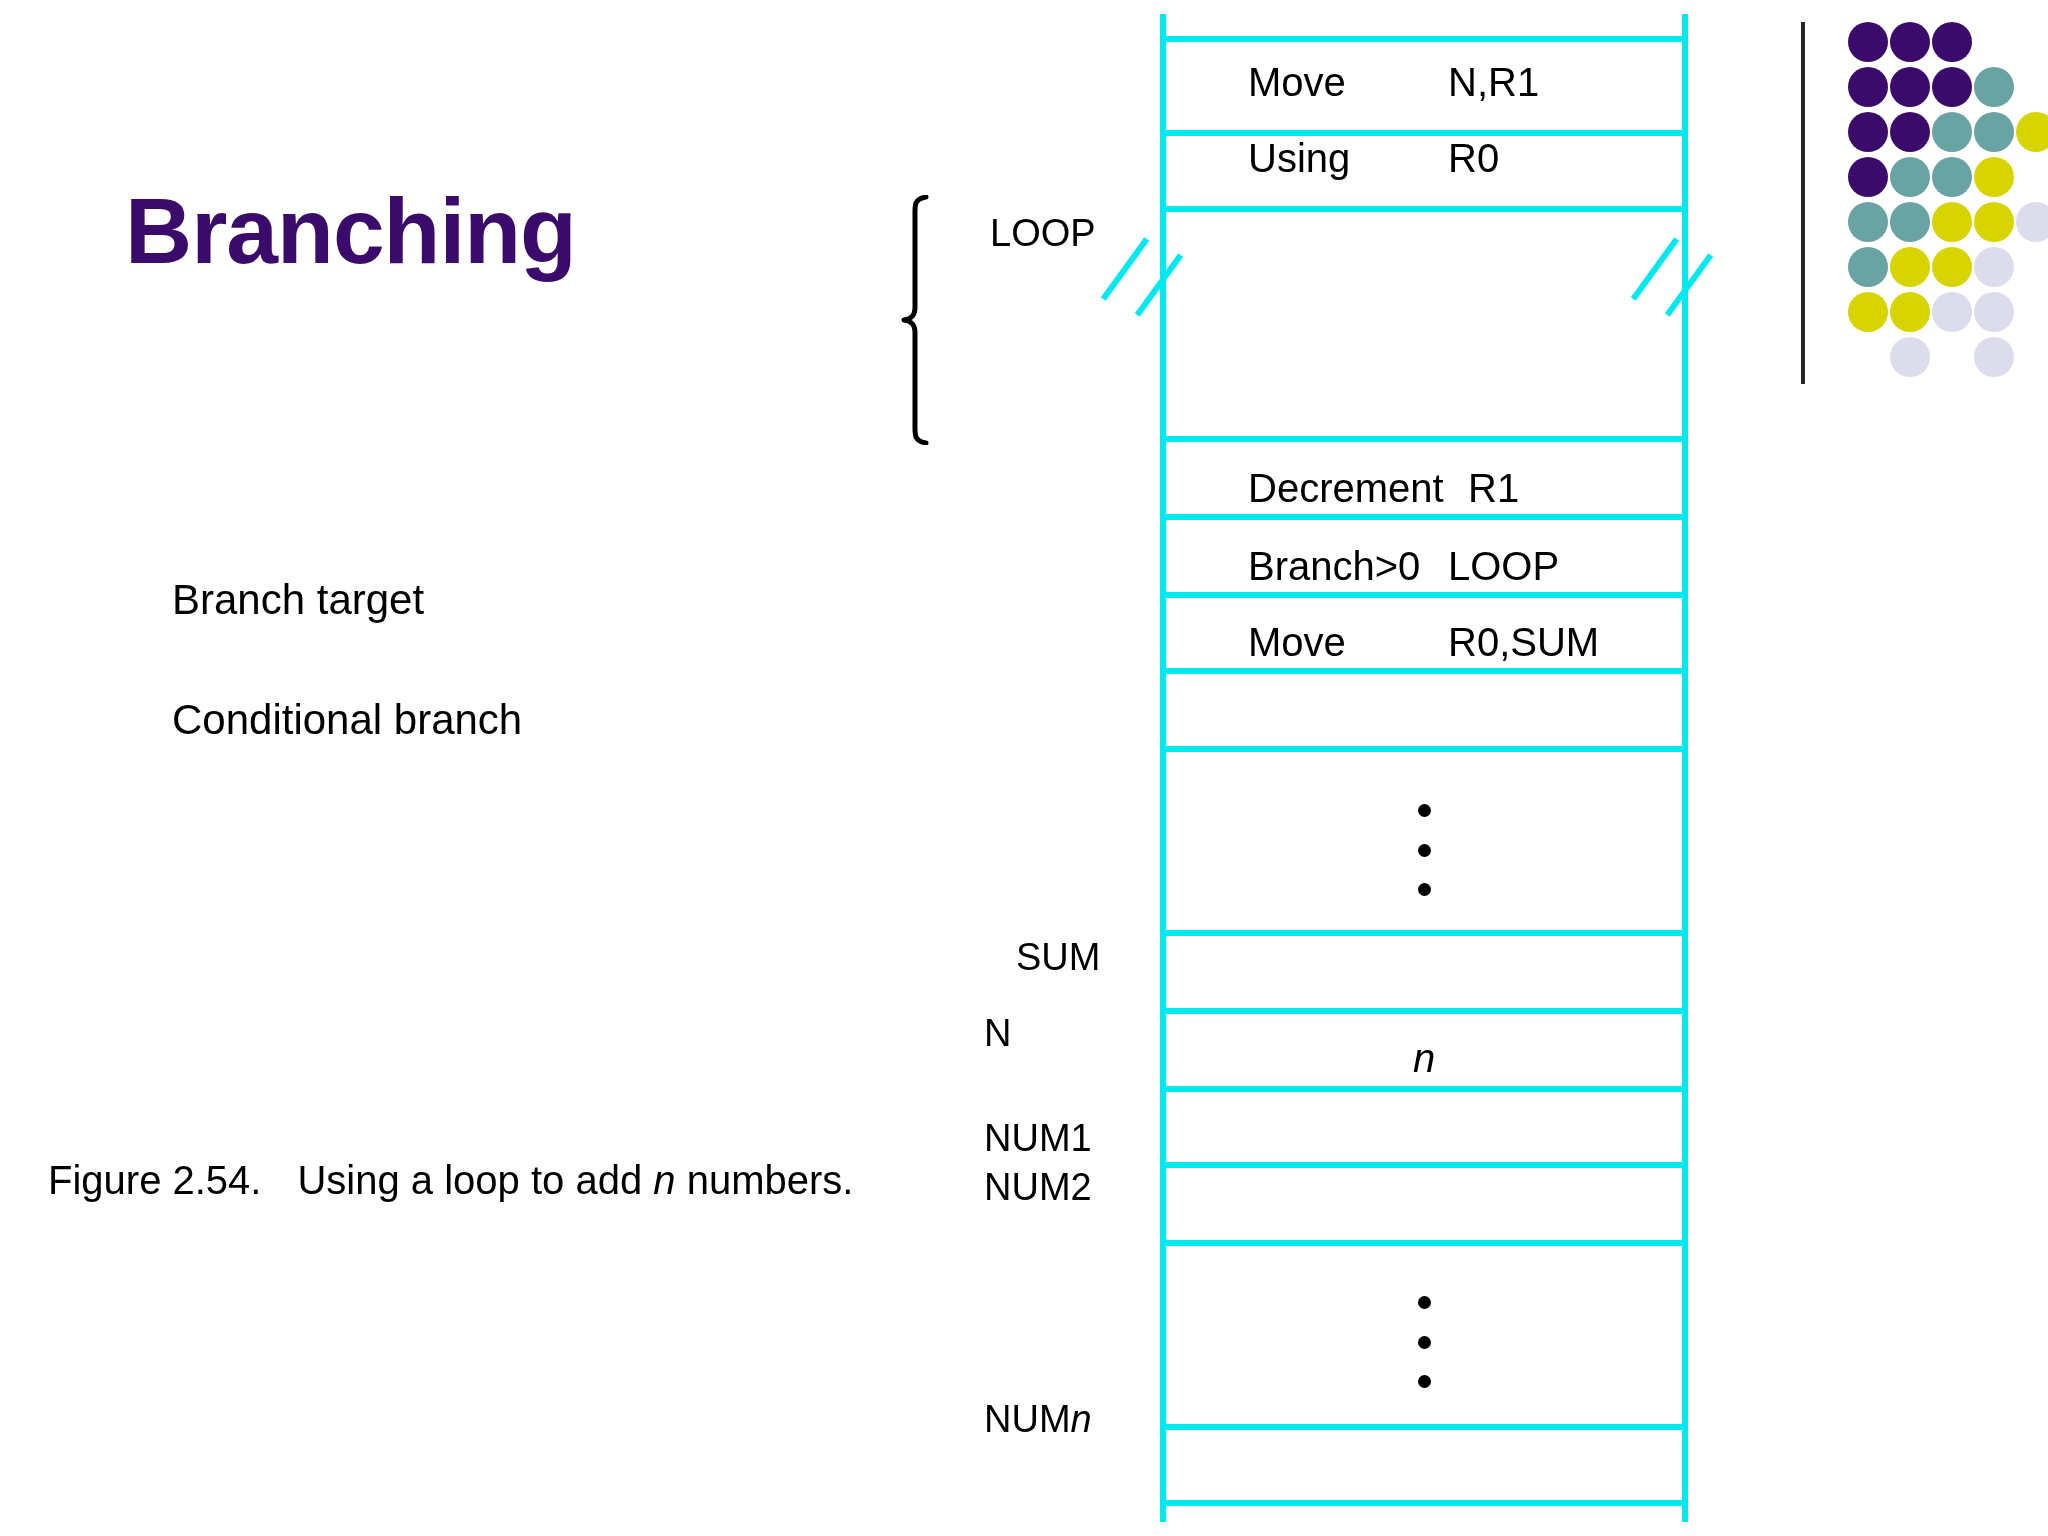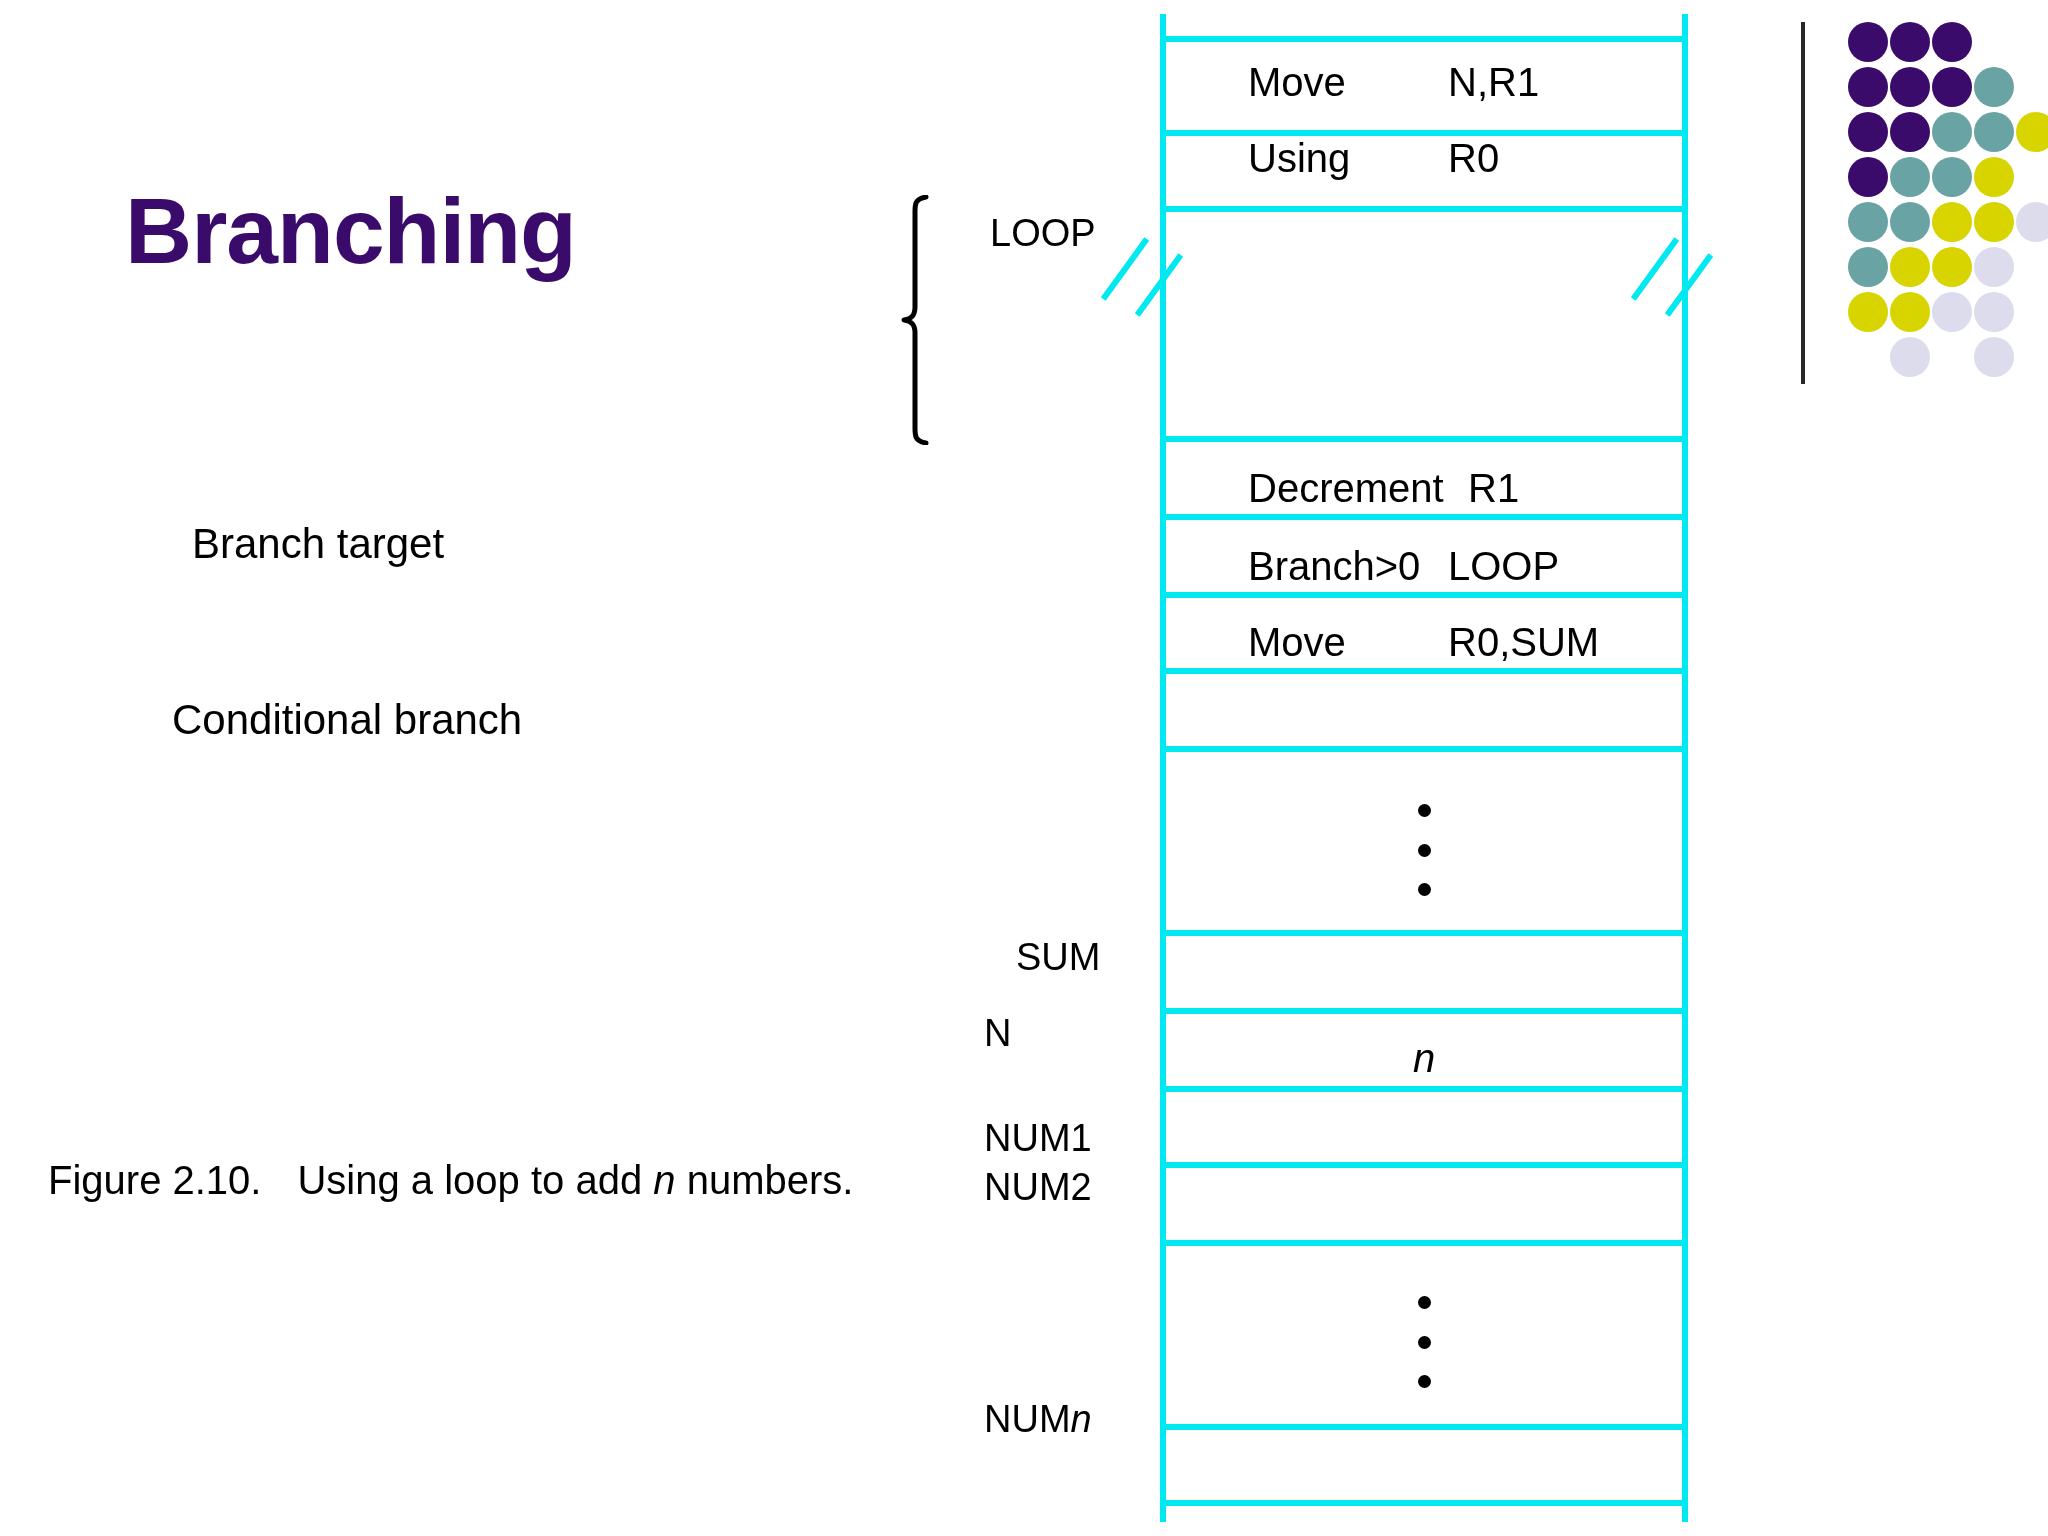--- a/index.html
+++ b/index.html
@@ -27,21 +27,21 @@
     letter-spacing: -1px;
     white-space: nowrap;
   }
 
   
   .left-note {
     position: absolute;
     font-size: 42px;
     white-space: nowrap;
   }
-  #note-branch-target { left: 172px; top: 520px; margin-left: 20px; }
+  #note-branch-target { left: 172px; top: 576px; }
   #note-conditional-branch { left: 172px; top: 696px; }
 
   
   #figure-caption {
     position: absolute;
     left: 48px;
     top: 1158px;
     font-size: 40px;
     white-space: nowrap;
   }
@@ -209,21 +209,21 @@
 </style>
 </head>
 <body>
 
 <div id="slide-title">Branching</div>
 
 <div class="left-note" id="note-branch-target">Branch target</div>
 <div class="left-note" id="note-conditional-branch">Conditional branch</div>
 
 <div id="figure-caption">
-  <span>Figure 2.10.</span><span class="sp"></span><span class="sp"></span><span>Using a loop to add </span><i>n</i><span> numbers.</span>
+  <span>Figure 2.54.</span><span class="sp"></span><span class="sp"></span><span>Using a loop to add </span><i>n</i><span> numbers.</span>
 </div>
 
 <div id="program-loop-group">
   <svg id="program-loop-brace" viewBox="0 0 34 250" preserveAspectRatio="none">
     <path d="M26 2 C14 4 15 10 15 20 L15 112 C15 120 12 124 4 125 C12 126 15 130 15 138 L15 230 C15 240 14 246 26 248" fill="none" stroke="#000000" stroke-width="5" stroke-linecap="round" stroke-linejoin="round"></path>
   </svg>
 </div>
 
 <div class="row-label" style="left:990px; top:212px;">LOOP</div>
 <div class="row-label" style="left:1016px; top:936px;">SUM</div>

